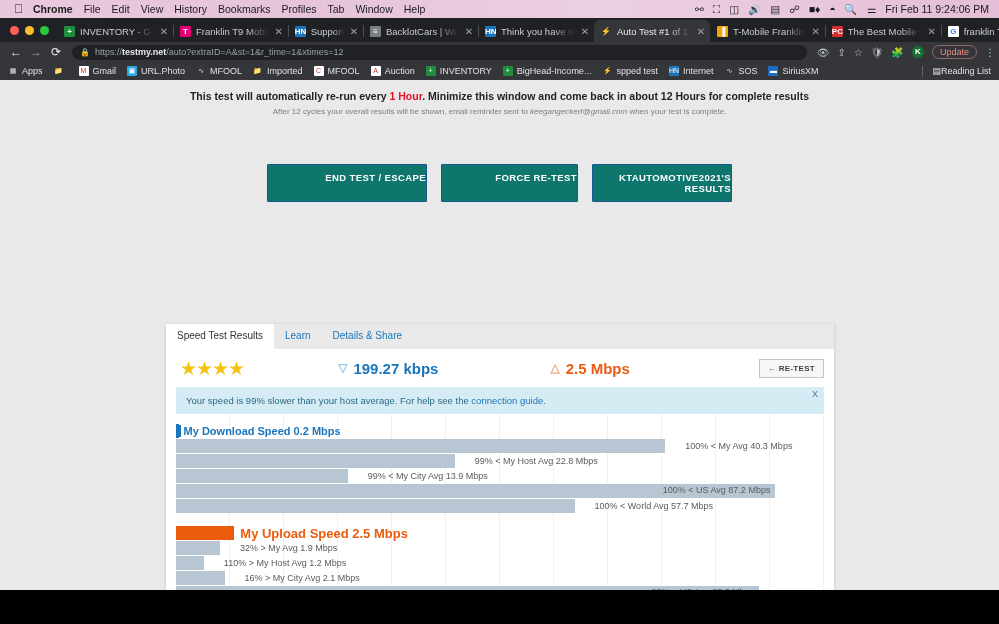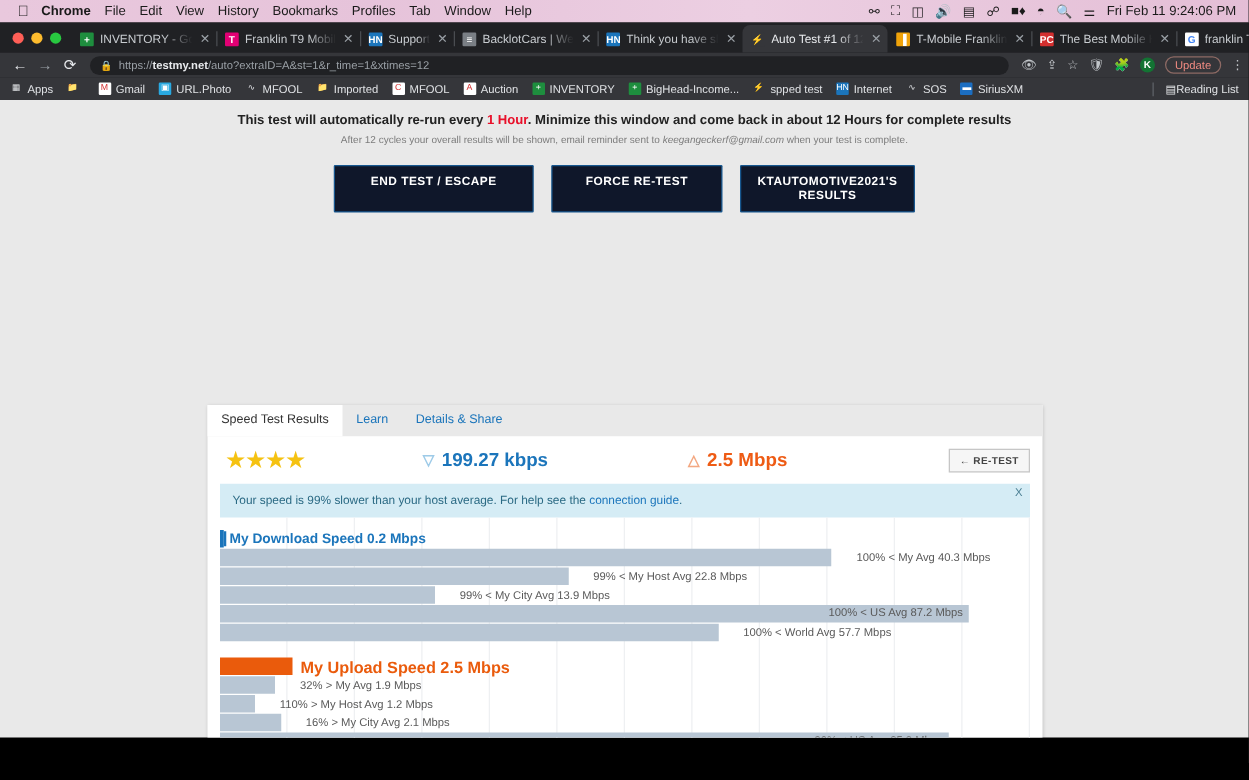--- a/index.html
+++ b/index.html
@@ -93,23 +93,23 @@
   .notice .l1 { font-size: 10.5px; font-weight: bold; color: #222; }
   .notice .l1 .red { color: #e8102a; font-weight: bold; }
   .notice .l2 { font-size: 8px; color: #7c7c7c; margin-top: 5px; }
   .notice .l2 i { font-style: italic; }
   .notice .l3 { margin-top: 6px; color: #e8102a; }
   .notice .l3 .big { font-size: 11.5px; font-weight: normal; }
   .notice .l3 .sm { font-size: 8.5px; }
 
   .btnrow { display: flex; justify-content: center; gap: 14px; margin-top: 16px; }
   .bluebtn {
-    background: #0f172a; border: 1px solid #17578f; color: #fff;
+    background: #0f766e; border: 1px solid #17578f; color: #fff;
     font-size: 9.5px; font-weight: bold; letter-spacing: 0.4px;
-    padding: 7px 0; text-align: center; border-radius: 1px;
+    padding: 7px 0; text-align: right; border-radius: 1px; margin-top: 32px;
   }
   #btn-end { width: 160px; }
   #btn-force { width: 137px; }
   #btn-results { width: 140px; }
 
   
   .card {
     position: absolute; left: 166px; top: 244px;
     width: 668px; background: #fff;
     box-shadow: 0 1px 3px rgba(0,0,0,.18);

